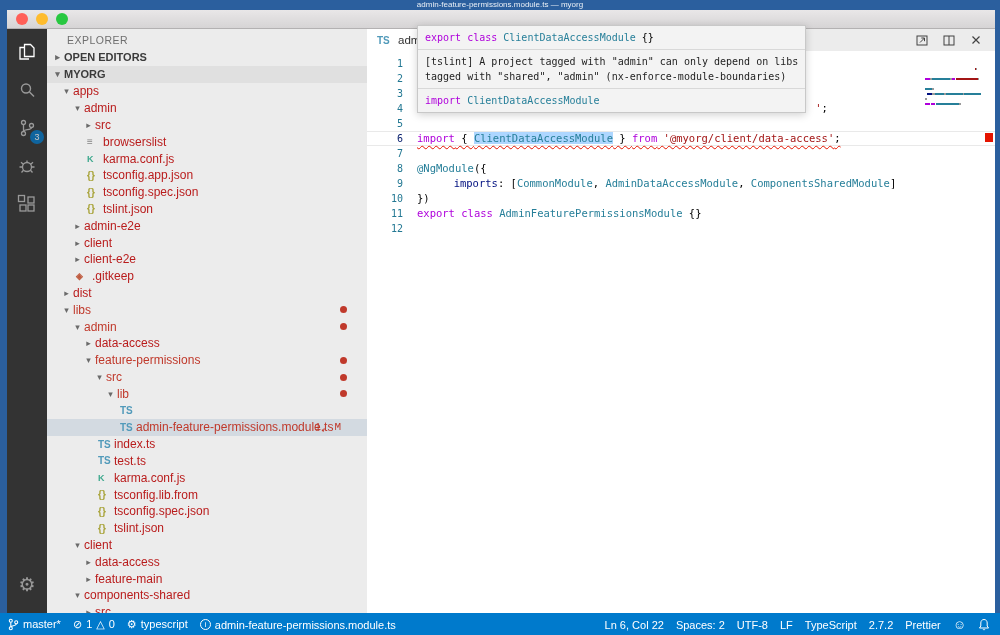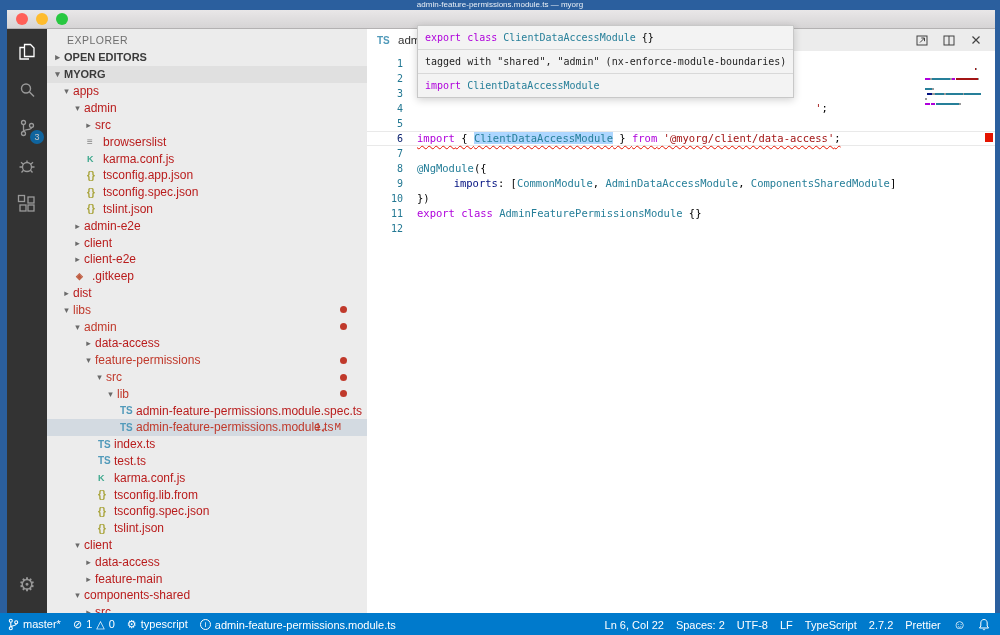--- a/index.html
+++ b/index.html
@@ -236,21 +236,20 @@
               <span class="dot"></span>
             </div>
             <div class="trow" style="padding-left: 57px;">
               <span class="chev">▾</span>
               <span class="tlabel err">lib</span>
               <span class="dot"></span>
             </div>
             <div class="trow" style="padding-left: 68px;">
               <span class="spacer"></span>
               <span class="ficon ficon-ts">TS</span>
-              <span class="tlabel">admin-feature-permissions.module.spec.ts</span>
             </div>
             <div class="trow selected" style="padding-left: 68px;">
               <span class="spacer"></span>
               <span class="ficon ficon-ts">TS</span>
               <span class="tlabel err">admin-feature-permissions.module.ts</span>
               <span class="fbadge">1, M</span>
             </div>
             <div class="trow" style="padding-left: 46px;">
               <span class="spacer"></span>
               <span class="ficon ficon-ts">TS</span>
@@ -362,20 +361,21 @@
             <div class="mmrow"><span class="mm kw" style="width: 4.8px;"></span><span class="mm sp" style="width: 1px;"></span><span class="mm kw" style="width: 4px;"></span><span class="mm sp" style="width: 1px;"></span><span class="mm ty" style="width: 23.2px;"></span><span class="mm pl" style="width: 2.4px;"></span></div>
             <div class="mmrow"></div>
           </div>
         <div class="ruler">
           <div class="err-mark"></div>
         </div>
 
         <div class="hover">
           <div class="hover-sec"><span class="tk kw">export</span><span class="tk pl"> </span><span class="tk kw">class</span><span class="tk pl"> </span><span class="tk ty">ClientDataAccessModule</span><span class="tk pl"> {}</span></div>
           <div class="hover-sec">
+              <div>[tslint] A project tagged with "admin" can only depend on libs</div>
               <div>tagged with "shared", "admin" (nx-enforce-module-boundaries)</div>
             </div>
           <div class="hover-sec">
               <div><span class="tk kw">import</span><span class="tk pl"> </span><span class="tk ty">ClientDataAccessModule</span></div>
             </div>
         </div>
       </div>
 
     </div>
   </div>

